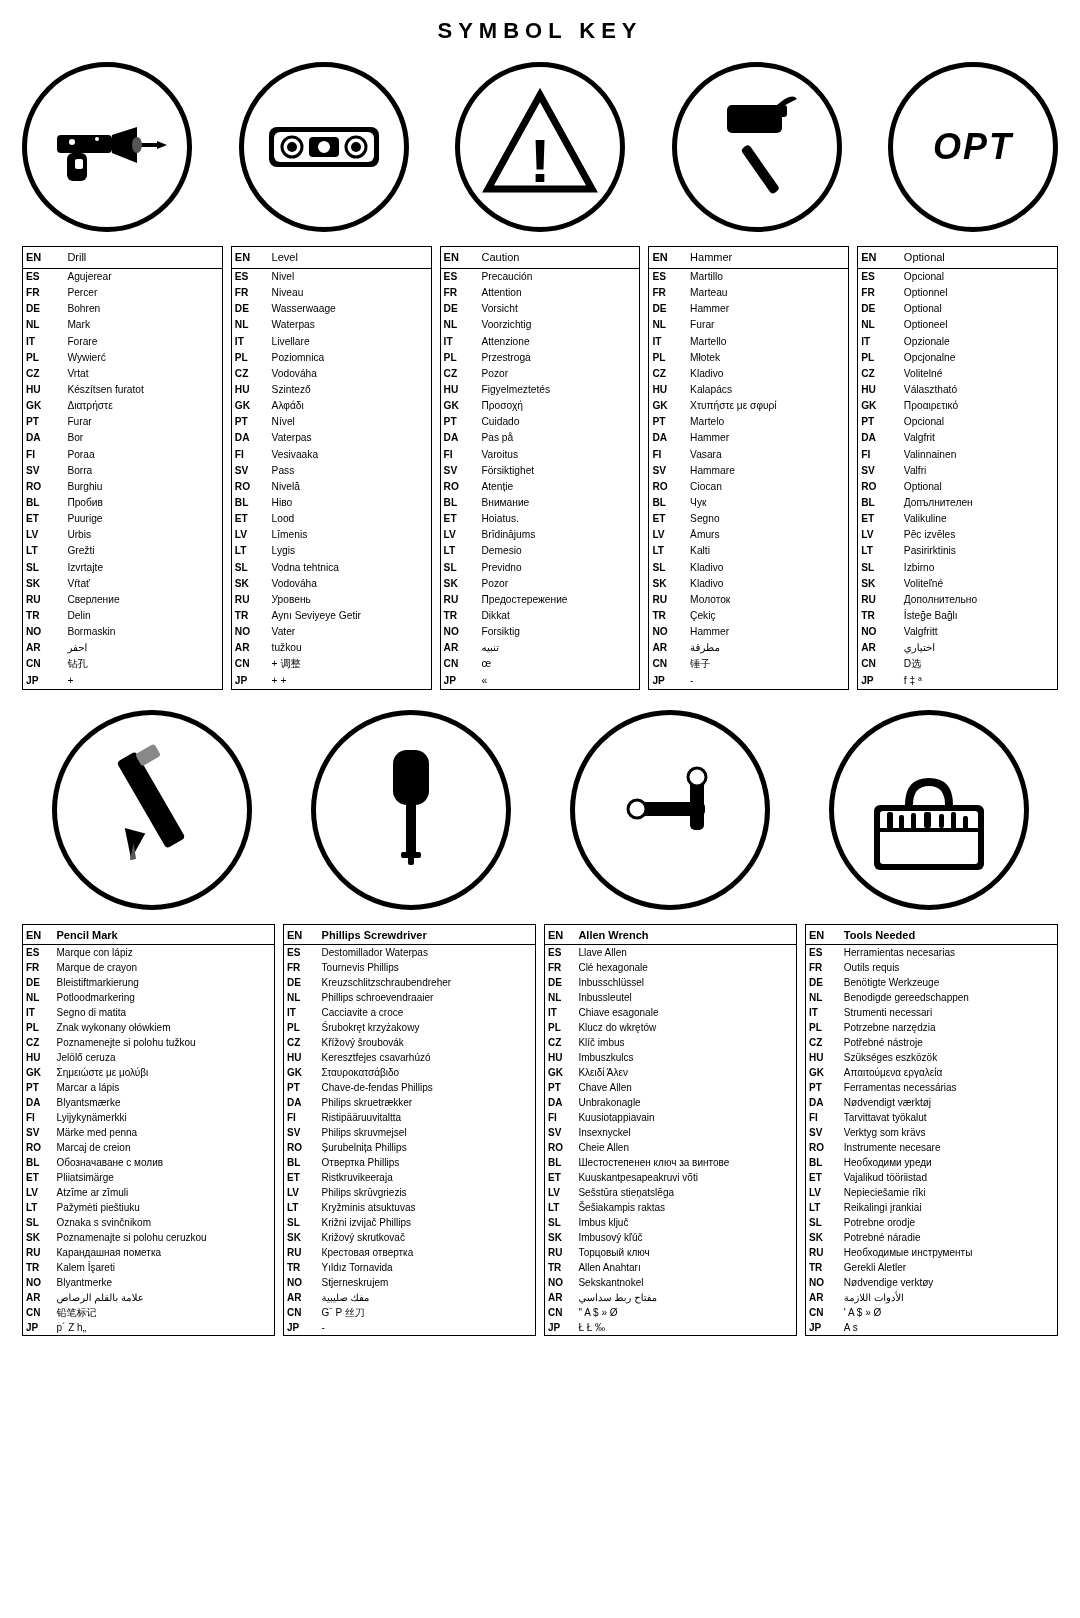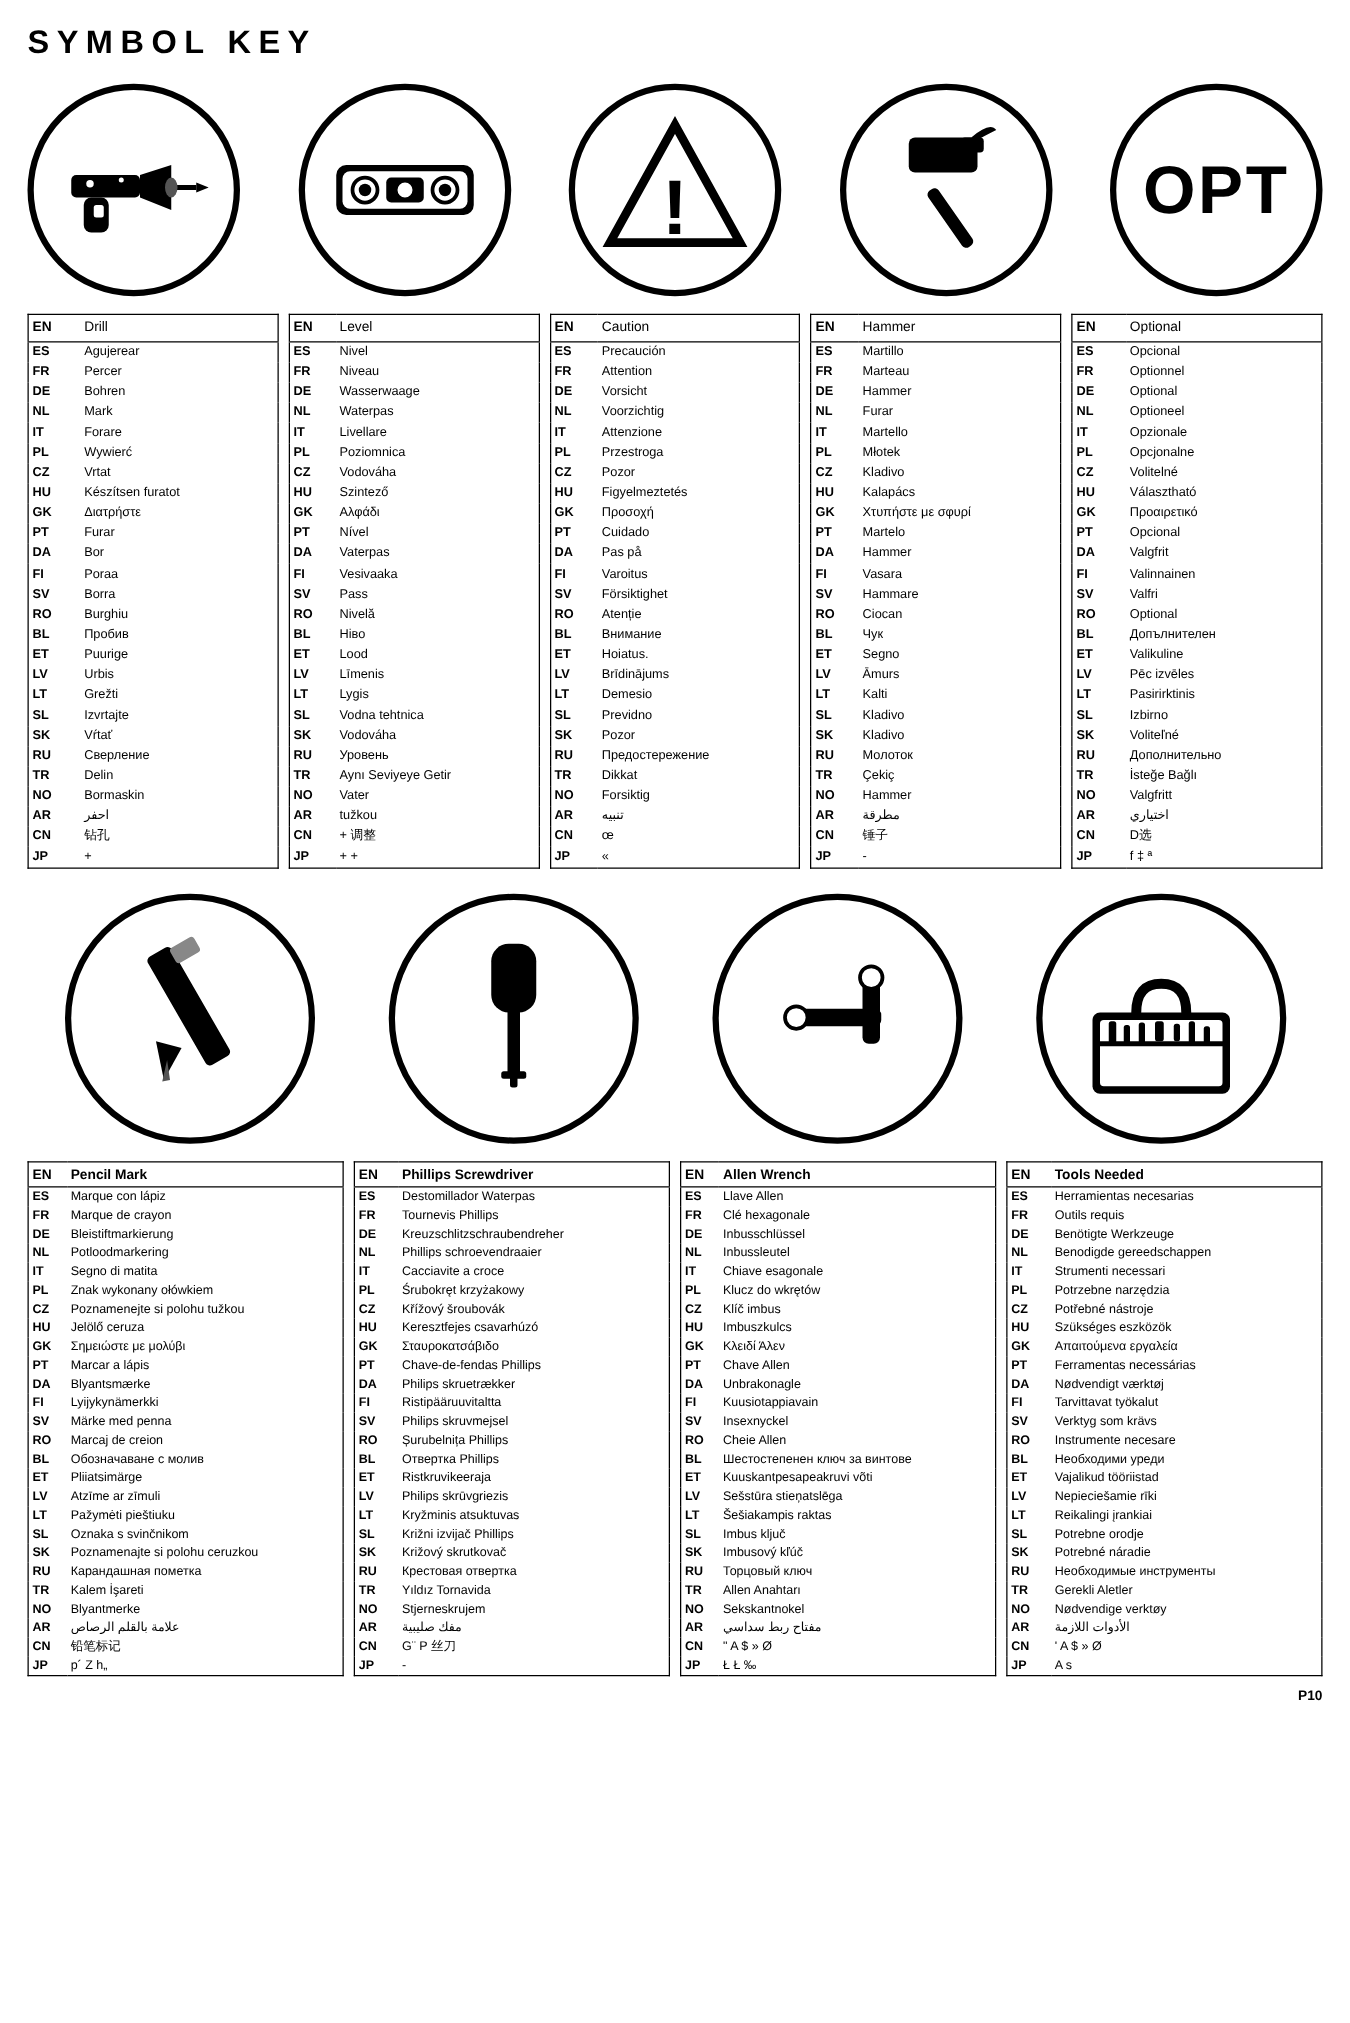--- a/index.html
+++ b/index.html
@@ -10,22 +10,22 @@
       color: #000;
       width: 1080px;
     }
     .page {
       width: 1080px;
       min-height: 1618px;
       padding: 18px 22px 18px 22px;
       background: #fff;
     }
     h1 {
-      text-align: left;
-      font-size: 26px;
+      text-align: center;
+      font-size: 22px;
       font-weight: bold;
       letter-spacing: 6px;
       margin-bottom: 18px;
       font-family: Arial, Helvetica, sans-serif;
     }
     
     .icons-row {
       display: flex;
       justify-content: space-between;
       align-items: center;
@@ -51,23 +51,24 @@
       width: 170px;
       height: 170px;
       border-radius: 50%;
       border: 5px solid #000;
       display: flex;
       align-items: center;
       justify-content: center;
       background: #fff;
     }
     .opt-text {
-      font-size: 54px;
+      font-size: 36px;
       font-weight: bold;
       letter-spacing: 2px;
+      font-style: italic;
     }
 
     
     .tables-row {
       display: flex;
       justify-content: space-between;
       gap: 8px;
       margin-bottom: 20px;
     }
     .sym-table {
@@ -1295,14 +1296,13 @@
             <td>' A $ » Ø</td>
           </tr>
       <tr>
             <td>JP</td>
             <td>A s</td>
           </tr>
     </tbody>
       </table>
   </div>
 
-  <div class="page-num">P10</div>
 </div>
 
 </body></html>

